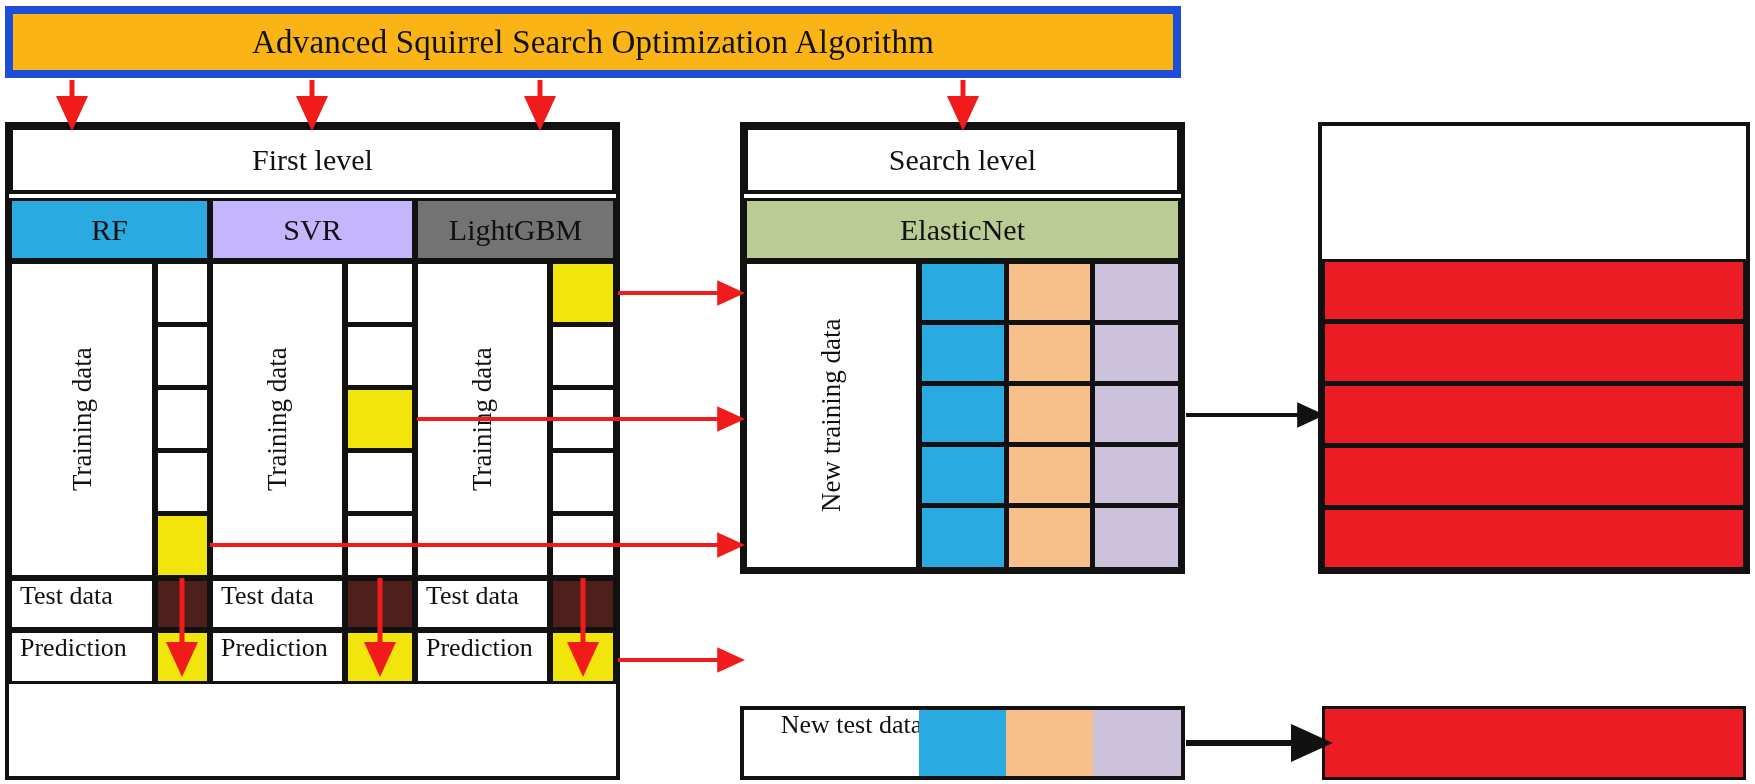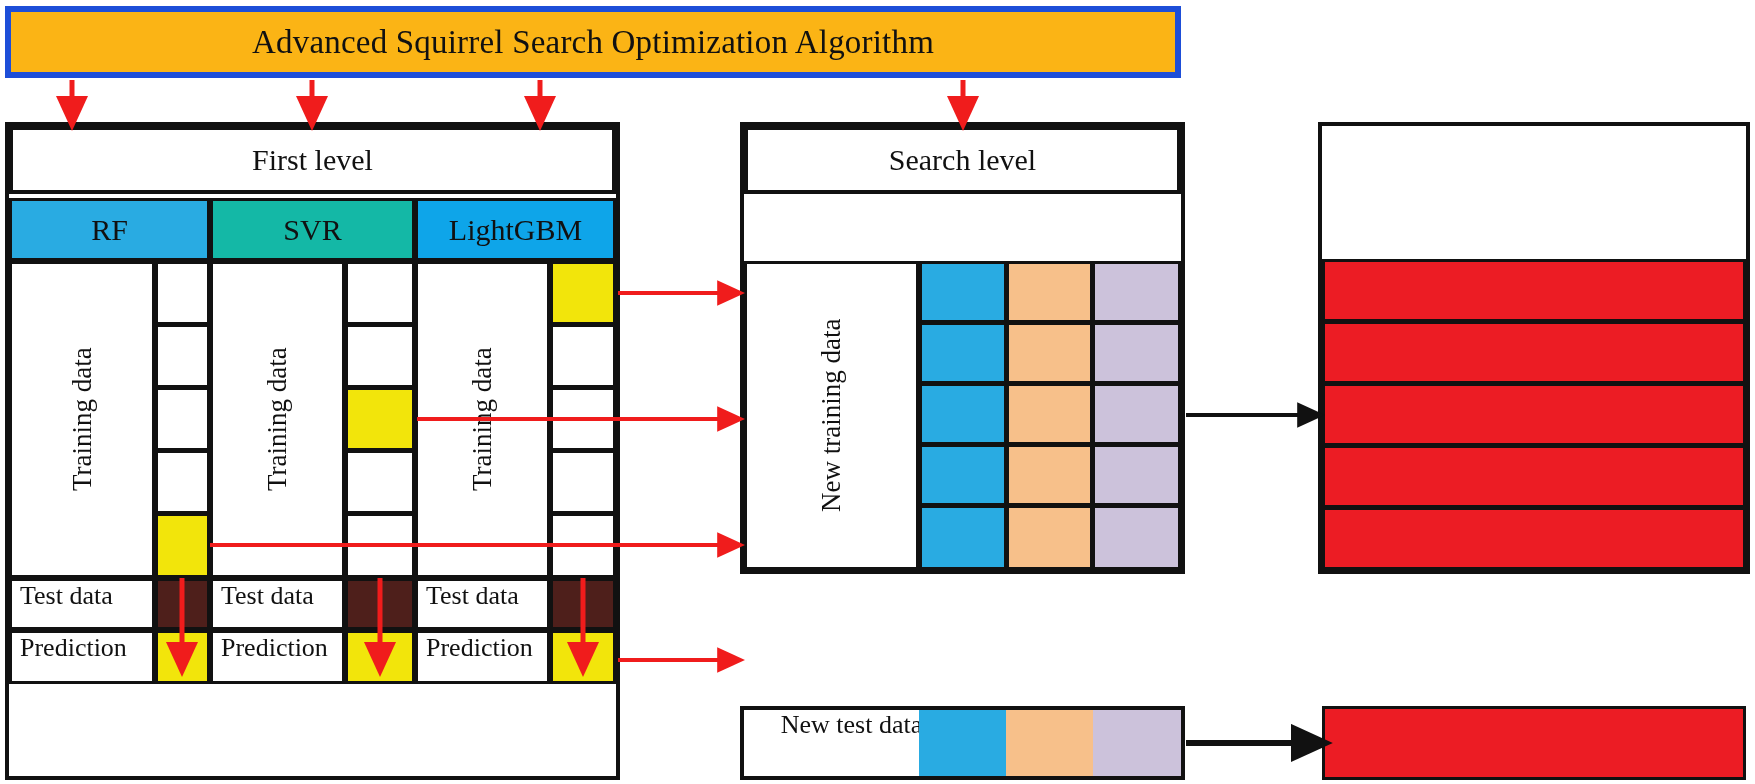--- a/index.html
+++ b/index.html
@@ -19,21 +19,21 @@
     left: 0; top: 0;
     width: 1755px;
     height: 784px;
   }
   .abs { position: absolute; box-sizing: border-box; }
 
   
   .banner {
     left: 5px; top: 6px; width: 1176px; height: 72px;
     background: #FBB415;
-    border: 6px solid #1d4ed8;
+    border: 8px solid #1d4ed8;
     display: flex; align-items: center; justify-content: center;
   }
   .banner-label {
     font-size: 33px;
     color: #111111;
     letter-spacing: 0.2px;
     white-space: nowrap;
   }
 
   
@@ -49,22 +49,22 @@
   
   .fl-outer { left: 5px; top: 122px; width: 615px; height: 658px; }
   .fl-title { left: 9px; top: 126px; width: 607px; height: 68px; }
 
   .model-hdr {
     border: 3px solid #111111;
     display: flex; align-items: center; justify-content: center;
     font-size: 30px; color: #111111; white-space: nowrap;
   }
   .hdr-rf  { background: #29ABE2; }
-  .hdr-svr { background: #14b8a6; }
-  .hdr-lgb { background: #0ea5e9; }
+  .hdr-svr { background: #c4b5fd; }
+  .hdr-lgb { background: #737373; }
   .hdr-enet{ background: #BACB93; }
 
   .vlabel {
     display: flex; align-items: center; justify-content: center;
     font-size: 27px; color: #111111;
     writing-mode: vertical-rl;
     transform: rotate(180deg);
     white-space: nowrap;
   }
   .cellbox { border: 3px solid #111111; background: #ffffff; }
@@ -161,20 +161,23 @@
   </div>
   <div class="abs cellbox cell-dark" style="left:550px; top:578px; width:66px; height:52px;"></div>
   <div class="abs cellbox hlabel" style="left:415px; top:630px; width:135px; height:54px;">
     <span>Prediction</span>
   </div>
   <div class="abs cellbox cell-yellow" style="left:550px; top:630px; width:66px; height:54px;"></div>
 
   <div class="abs panel" style="left:740px; top:122px; width:445px; height:452px;"></div>
   <div class="abs panel title-cell" style="left:744px; top:126px; width:437px; height:68px;">
     <span>Search level</span>
+  </div>
+  <div class="abs model-hdr hdr-enet" style="left:744px; top:198px; width:437px; height:63px;">
+    <span>ElasticNet</span>
   </div>
 
   <div class="abs cellbox vlabel" style="left:744px; top:261px; width:175px; height:309px;">
     <span>New training data</span>
   </div>
 
   <div class="abs cellbox cell-blue" style="left:919px; top:261px; width:88px; height:62px;"></div>
   <div class="abs cellbox cell-orange" style="left:1006px; top:261px; width:87px; height:62px;"></div>
   <div class="abs cellbox cell-purple" style="left:1092px; top:261px; width:89px; height:62px;"></div>
 

